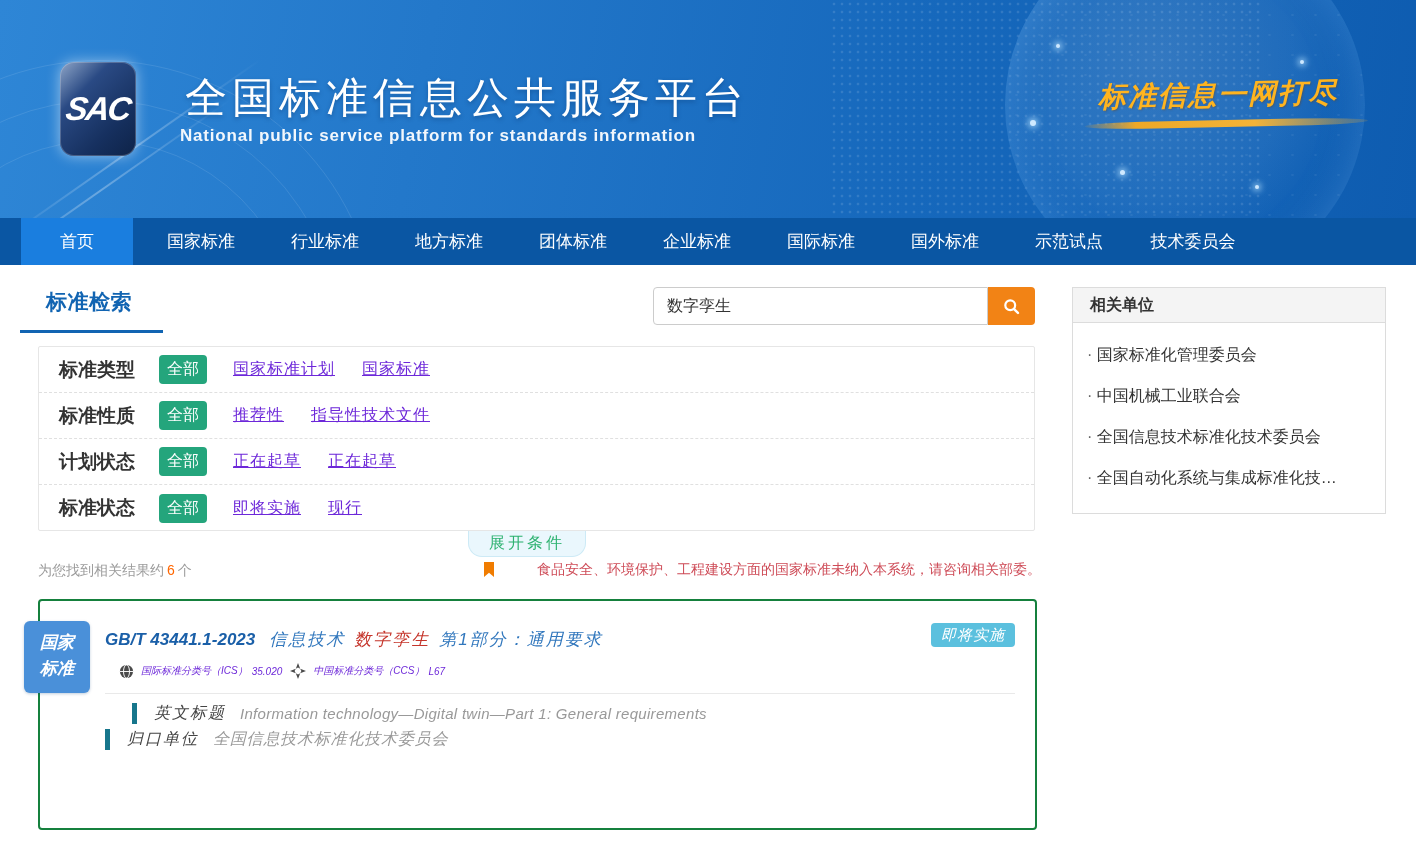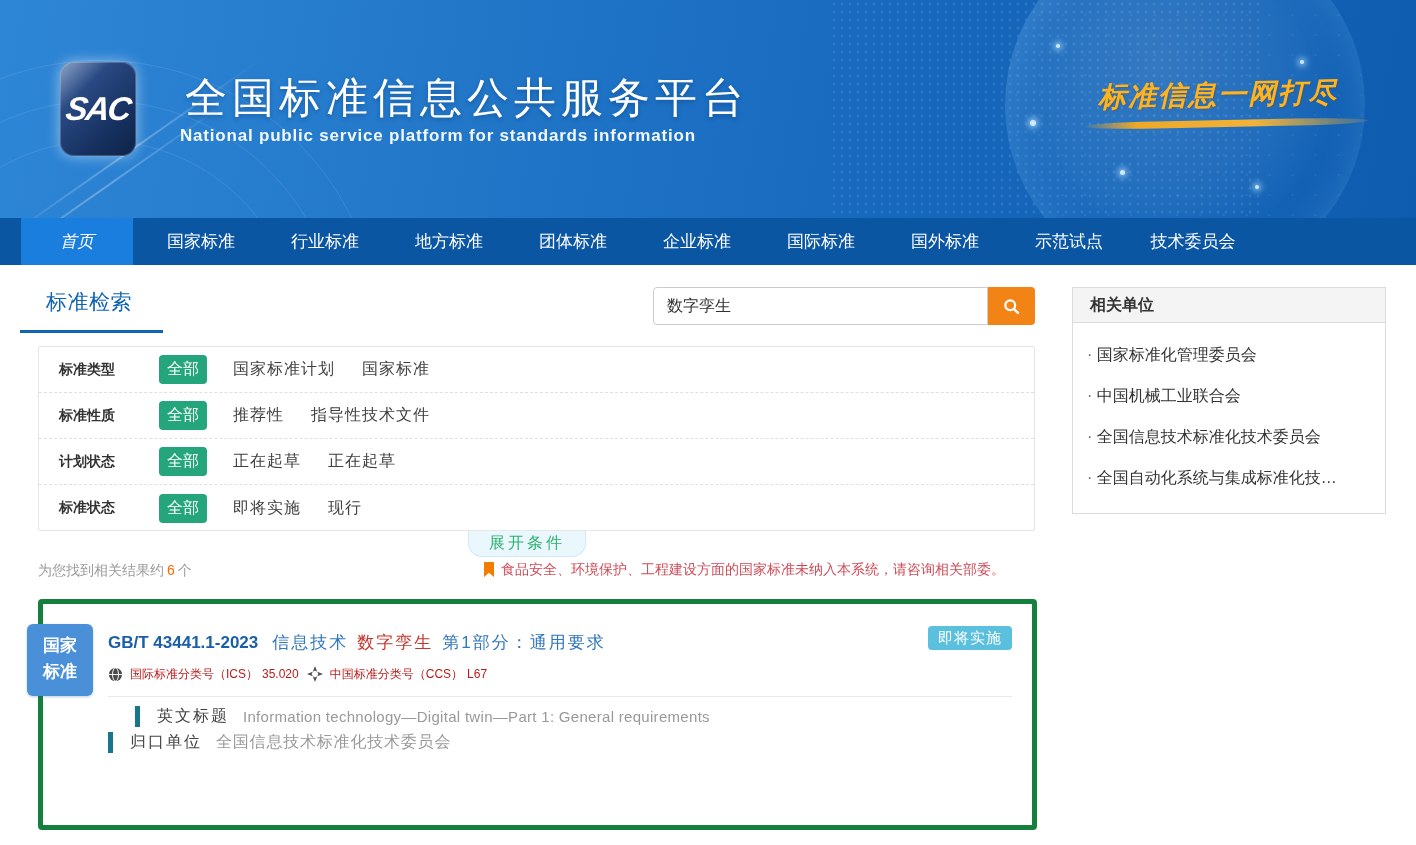--- a/index.html
+++ b/index.html
@@ -34,62 +34,62 @@
   .title-en { position:absolute; left:180px; top:126px; color:#f2f7fc; font-size:17px; font-weight:bold; letter-spacing:.8px; }
 
   .slogan { position:absolute; left:1098px; top:76px; color:#ffb41f; font-size:28px; font-weight:bold; font-style:italic;
     letter-spacing:2px; text-shadow:1px 1px 2px rgba(120,60,0,.35); transform:rotate(-1.2deg); }
   .swoosh { position:absolute; left:1085px; top:120px; width:283px; height:7px; border-radius:50%/100%;
     background:linear-gradient(90deg,rgba(240,160,30,.1),#eda827 18%,#f3b338 60%,rgba(240,170,40,.15)); transform:rotate(-1.2deg); }
 
   
   .nav { position:absolute; left:0; top:218px; width:1416px; height:47px; background:#0a56a3; display:flex; }
   .nav-item { width:112px; height:47px; margin-right:12px; color:#fff; font-size:17px; display:flex; align-items:center; justify-content:center; cursor:pointer; }
-  .nav-item:first-child { margin-left:21px;font-style:italic; }
+  .nav-item:first-child { margin-left:21px; }
   .nav-item.active { background:#1a7edf; }
 
   
-  .sec-title { position:absolute; left:46px; top:288px; font-size:21px; font-weight:normal; color:#1164b2; letter-spacing:.5px; }
+  .sec-title { position:absolute; left:46px; top:288px; font-size:21px; font-weight:bold; color:#1164b2; letter-spacing:.5px; }
   .sec-underline { position:absolute; left:20px; top:330px; width:143px; height:3px; background:#1164b2; }
 
   .search-input { position:absolute; left:653px; top:287px; width:335px; height:38px; border:1px solid #ccc; border-radius:4px 0 0 4px;
     padding-left:13px; font-size:16px; color:#333; font-family:"Liberation Sans",sans-serif; outline:none; }
   .search-btn { position:absolute; left:988px; top:287px; width:47px; height:38px; background:#f28315; border:none; border-radius:0 4px 4px 0;
     display:flex; align-items:center; justify-content:center; cursor:pointer; }
 
   
   .filter-box { position:absolute; left:38px; top:346px; width:997px; height:185px; border:1px solid #e6e6e6; border-radius:2px; background:#fff; }
   .filter-row { height:46px; display:flex; align-items:center; padding-left:20px; border-bottom:1px dashed #e0e0e0; }
   .filter-row:last-child { border-bottom:none; }
-  .filter-label { font-size:14px; font-weight:bold; color:#333; width:100px; }
+  .filter-label { font-size:19px; font-weight:bold; color:#333; width:100px; }
   .badge-all { background:#24a57c; color:#fff; font-size:16px; padding:4px 8px; border-radius:4px; margin-right:26px; cursor:pointer; }
-  .filter-opt { font-size:16px; color:#404040; letter-spacing:1px; margin-right:27px; cursor:pointer; }
+  .filter-opt { font-size:16px; color:#6d28d9; letter-spacing:1px; margin-right:27px; cursor:pointer;text-decoration:underline; }
 
   .expand-pill { position:absolute; left:468px; top:531px; width:118px; height:26px; background:#eaf7fd; border:1px solid #cdeaf6; border-top:none;
     border-radius:0 0 14px 14px; color:#2db270; font-size:16px; letter-spacing:3px; display:flex; align-items:center; justify-content:center; cursor:pointer; }
 
   
   .result-count { position:absolute; left:38px; top:562px; font-size:14px; color:#9b9b9b; }
   .result-count b { color:#ff6600; font-weight:normal; padding:0 3px; }
-  .notice { position:absolute; left:483px; top:561px; font-size:14px; color:#ce4b57; display:flex; align-items:center; }
+  .notice { position:absolute; left:483px; top:561px; font-size:14px; color:#ce4b57; display:flex; align-items:center;gap:36px; }
   .notice svg { margin-right:6px; }
 
   
-  .card { position:absolute; left:38px; top:599px; width:999px; height:231px; border:5px solid #15803d; border-radius:4px; background:#fff; }
+  .card { position:absolute; left:38px; top:599px; width:999px; height:231px; border:2px solid #15803d; border-radius:4px; background:#fff;font-style:italic; }
   .type-badge { position:absolute; left:-16px; top:20px; width:66px; height:72px; background:#4a90d9; border-radius:6px;
     color:#fff; font-size:17px; font-weight:bold; text-align:center; line-height:26px; padding-top:9px; box-shadow:0 1px 3px rgba(0,60,120,.25); }
   .card-title { position:absolute; left:65px; top:27px; font-size:17px; white-space:nowrap; }
   .card-title .code { color:#1a5fa8; font-weight:bold; }
   .card-title .seg { color:#3177bd; letter-spacing:2px; }
   .card-title .hl { color:#c5352b; letter-spacing:2px; }
   .card-title .g1 { margin-left:14px; }
   .card-title .g2 { margin-left:9px; }
   .status-badge { position:absolute; right:20px; top:22px; height:24px; background:#5bc0de; border-radius:4px; color:#fff; font-size:15px;
     display:flex; align-items:center; padding:0 10px; letter-spacing:1px; }
-  .card-meta { position:absolute; left:65px; top:60px; height:20px; display:flex; align-items:center; font-size:12px; color:#b91c1c; }
+  .card-meta { position:absolute; left:79px; top:60px; height:20px; display:flex; align-items:center; font-size:10px; color:#6d28d9; }
   .card-meta .val { margin-left:4px; }
   .card-meta svg { margin-right:7px; }
   .card-meta .ccs-icon { margin-left:8px; }
   .card-sep { position:absolute; left:65px; right:20px; top:92px; height:1px; background:#e9e9e9; }
   .card-row { position:absolute; left:65px; display:flex; align-items:center; font-size:15px; }
   .card-row .bar { width:5px; height:21px; background:#17768c; margin-right:17px; }
   .card-row .lbl { color:#444; width:86px; font-size:16px; letter-spacing:2px; flex:none; }
   .card-row .val { color:#999; }
   .row1 { top:102px;margin-left:27px; }
   .row1 .val { letter-spacing:.3px; }

